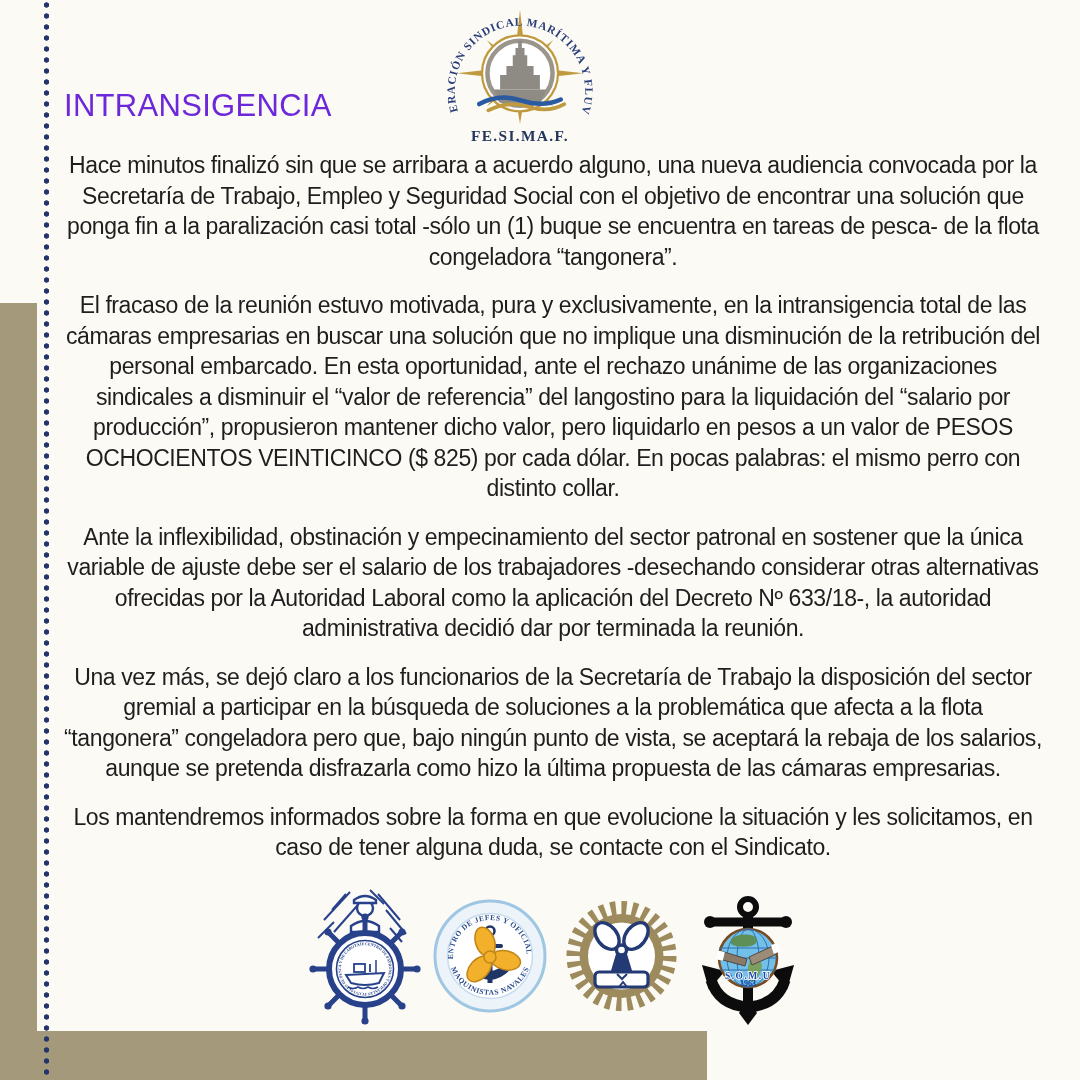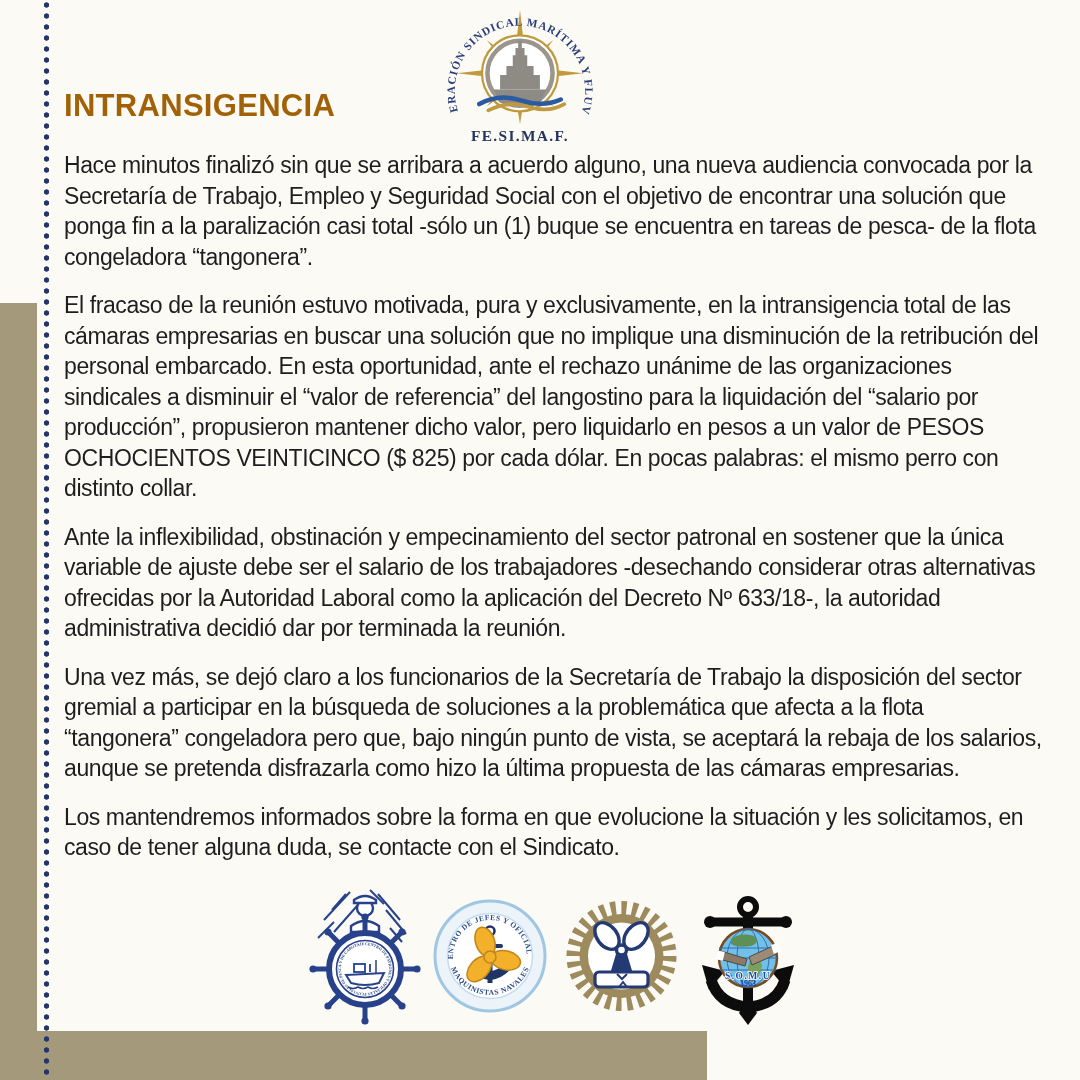--- a/index.html
+++ b/index.html
@@ -11,25 +11,25 @@
   .left-bar{position:absolute;left:0;top:303px;width:37px;height:777px;background:#a49a7b;z-index:1;}
   .bottom-bar{position:absolute;left:0;top:1031px;width:707px;height:49px;background:#a49a7b;z-index:1;}
   .dotted-line{
     position:absolute;left:43px;top:0;width:7px;height:1080px;z-index:2;
     background-image:radial-gradient(circle at 3.5px 5px,#24356b 2.4px,rgba(0,0,0,0) 2.9px);
     background-size:7px 11px;background-repeat:repeat-y;
   }
   .top-logo{position:absolute;left:425px;top:0px;width:190px;height:152px;z-index:3;}
   .content{position:absolute;left:64px;top:88px;width:978px;z-index:3;}
   .doc-title{
-    font-size:31px;font-weight:bold;color:#a16207;letter-spacing:.3px;
+    font-size:31px;font-weight:normal;color:#6d28d9;letter-spacing:.3px;
     margin:0 0 26px 0;line-height:36px;
   }
   .greeting{font-size:23px;line-height:31px;margin:0 0 26px 0;letter-spacing:-.4px;}
-  .para{font-size:23px;line-height:30.5px;margin:0 0 18px 0;letter-spacing:-.4px;}
+  .para{font-size:23px;line-height:30.5px;margin:0 0 18px 0;letter-spacing:-.4px;text-align:center;}
   .footer-logo{position:absolute;z-index:3;}
   #logo-wheel{left:306px;top:886px;}
   #logo-maq{left:431px;top:897px;}
   #logo-gear{left:561px;top:892px;}
   #logo-somu{left:701px;top:894px;}
   svg text{font-family:"Liberation Serif",serif;}
 </style>
 </head>
 <body>
 

